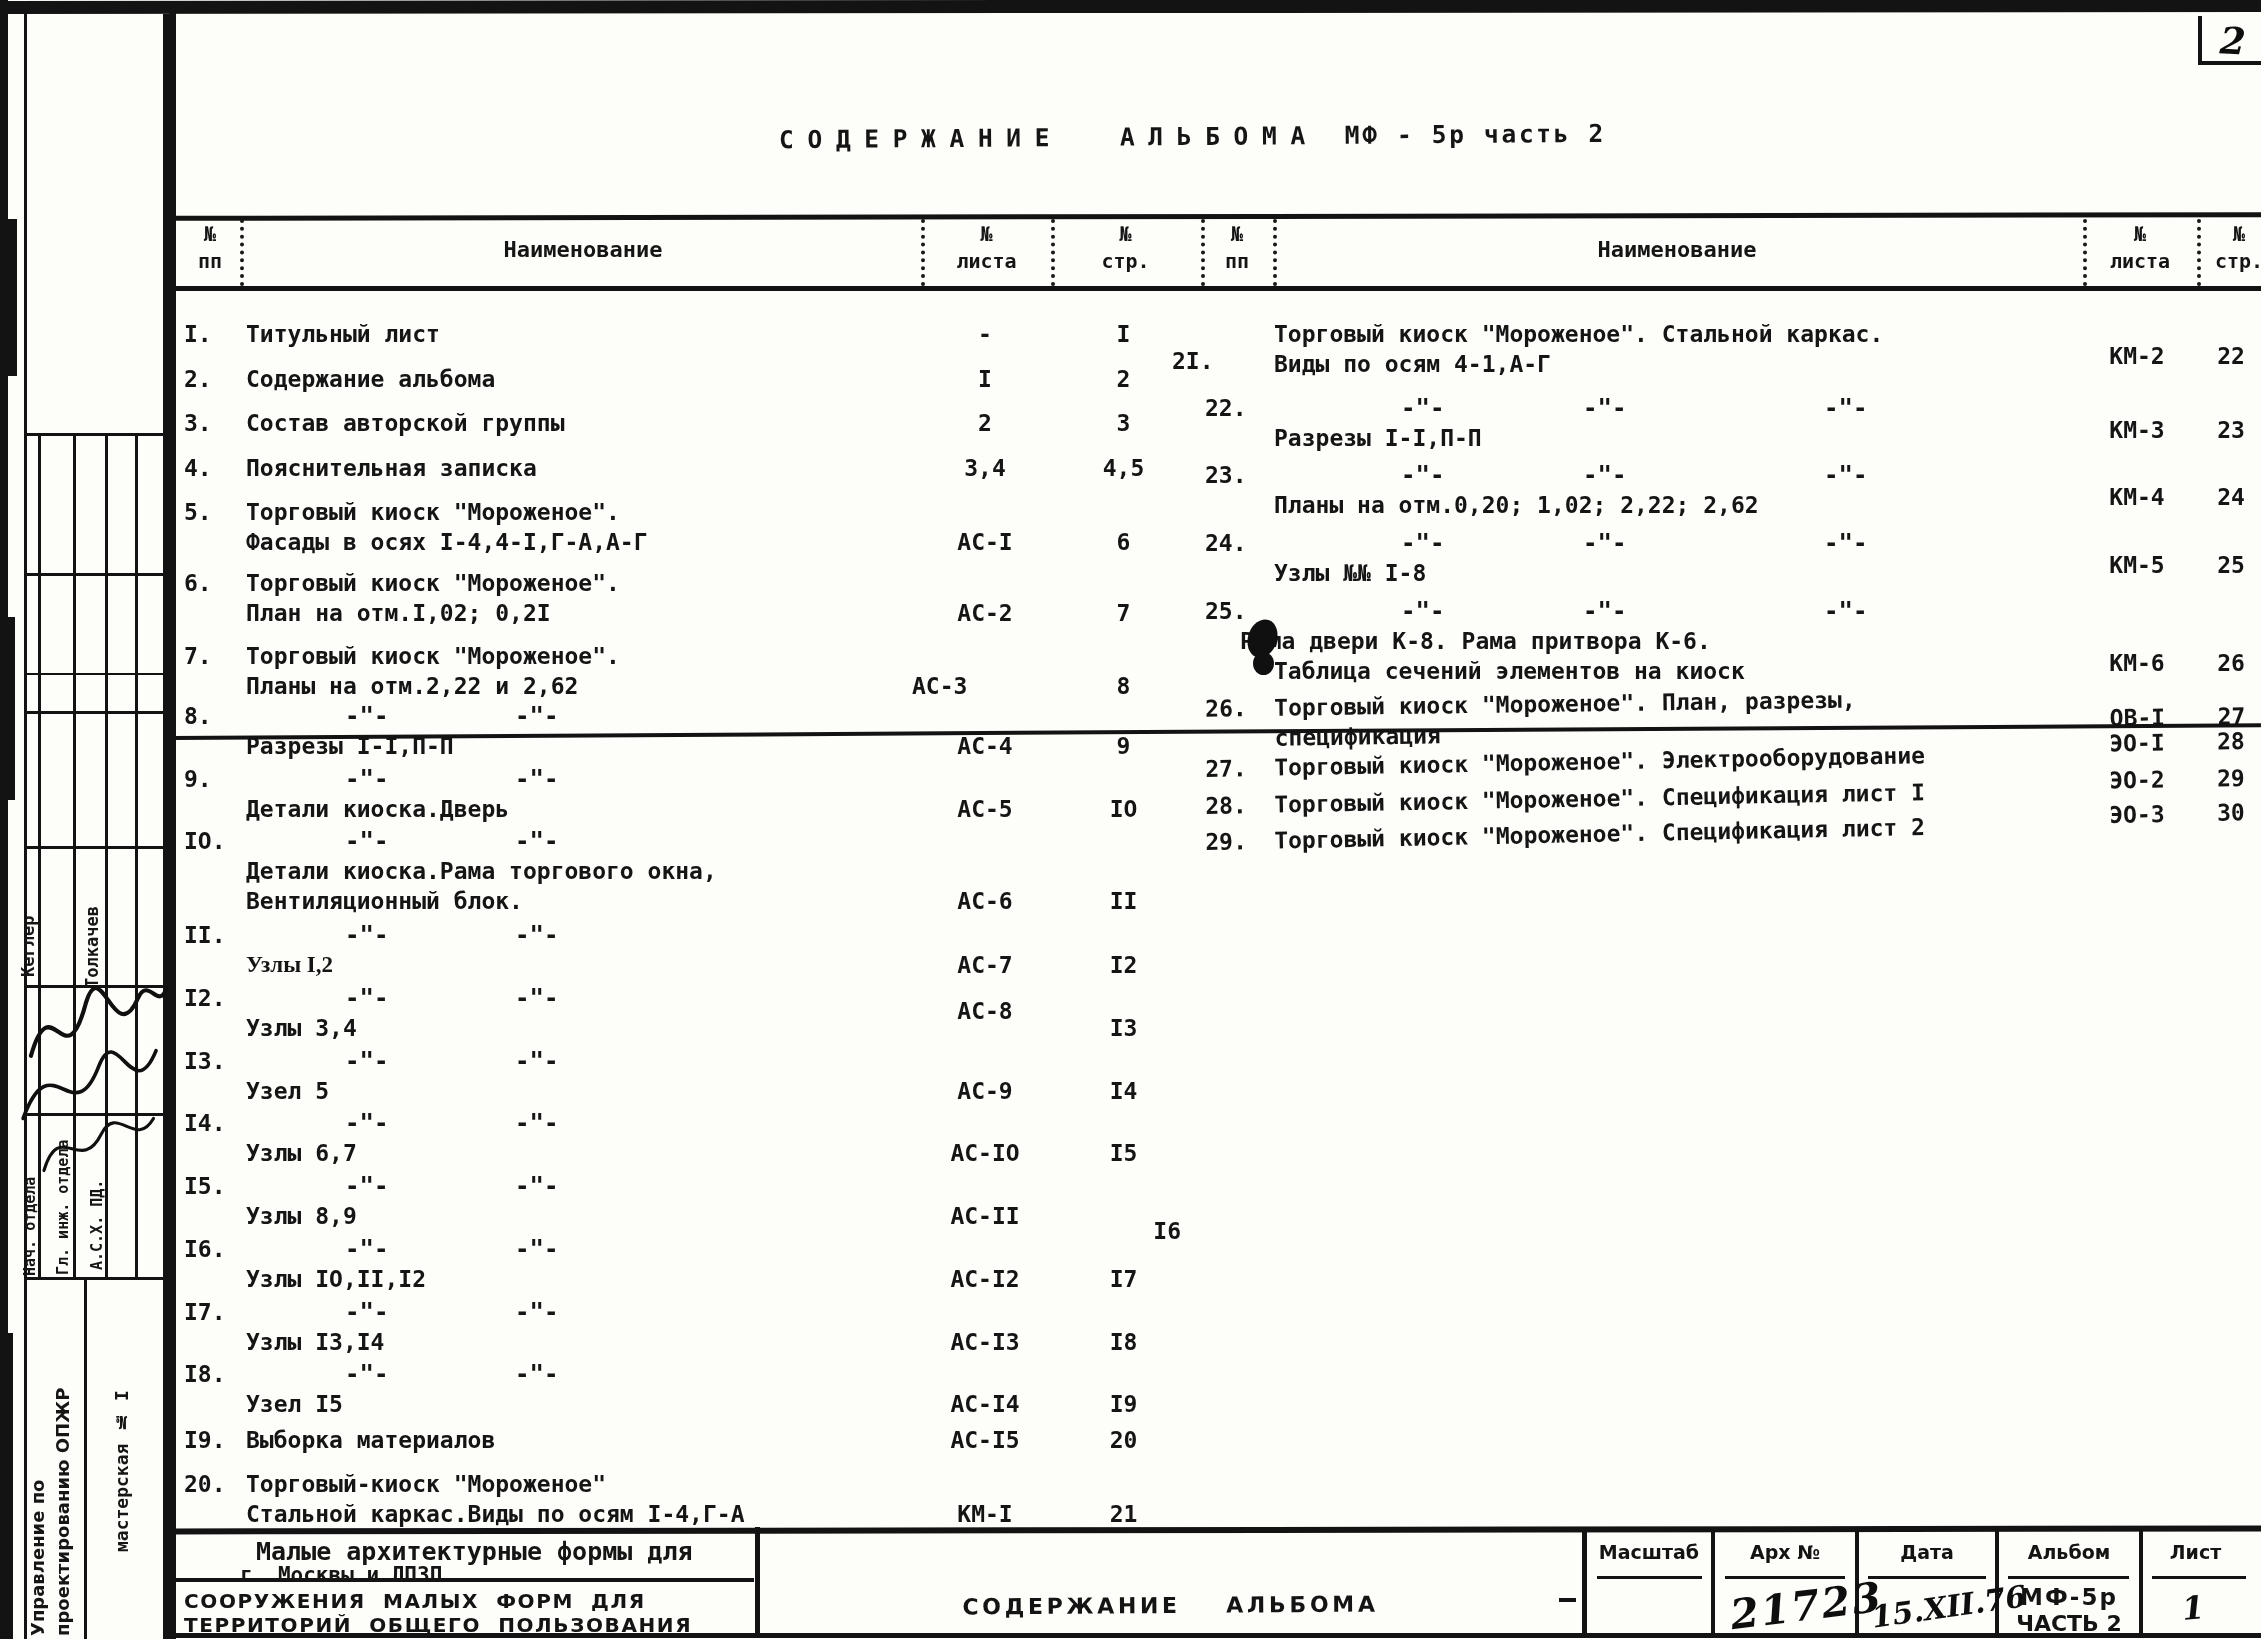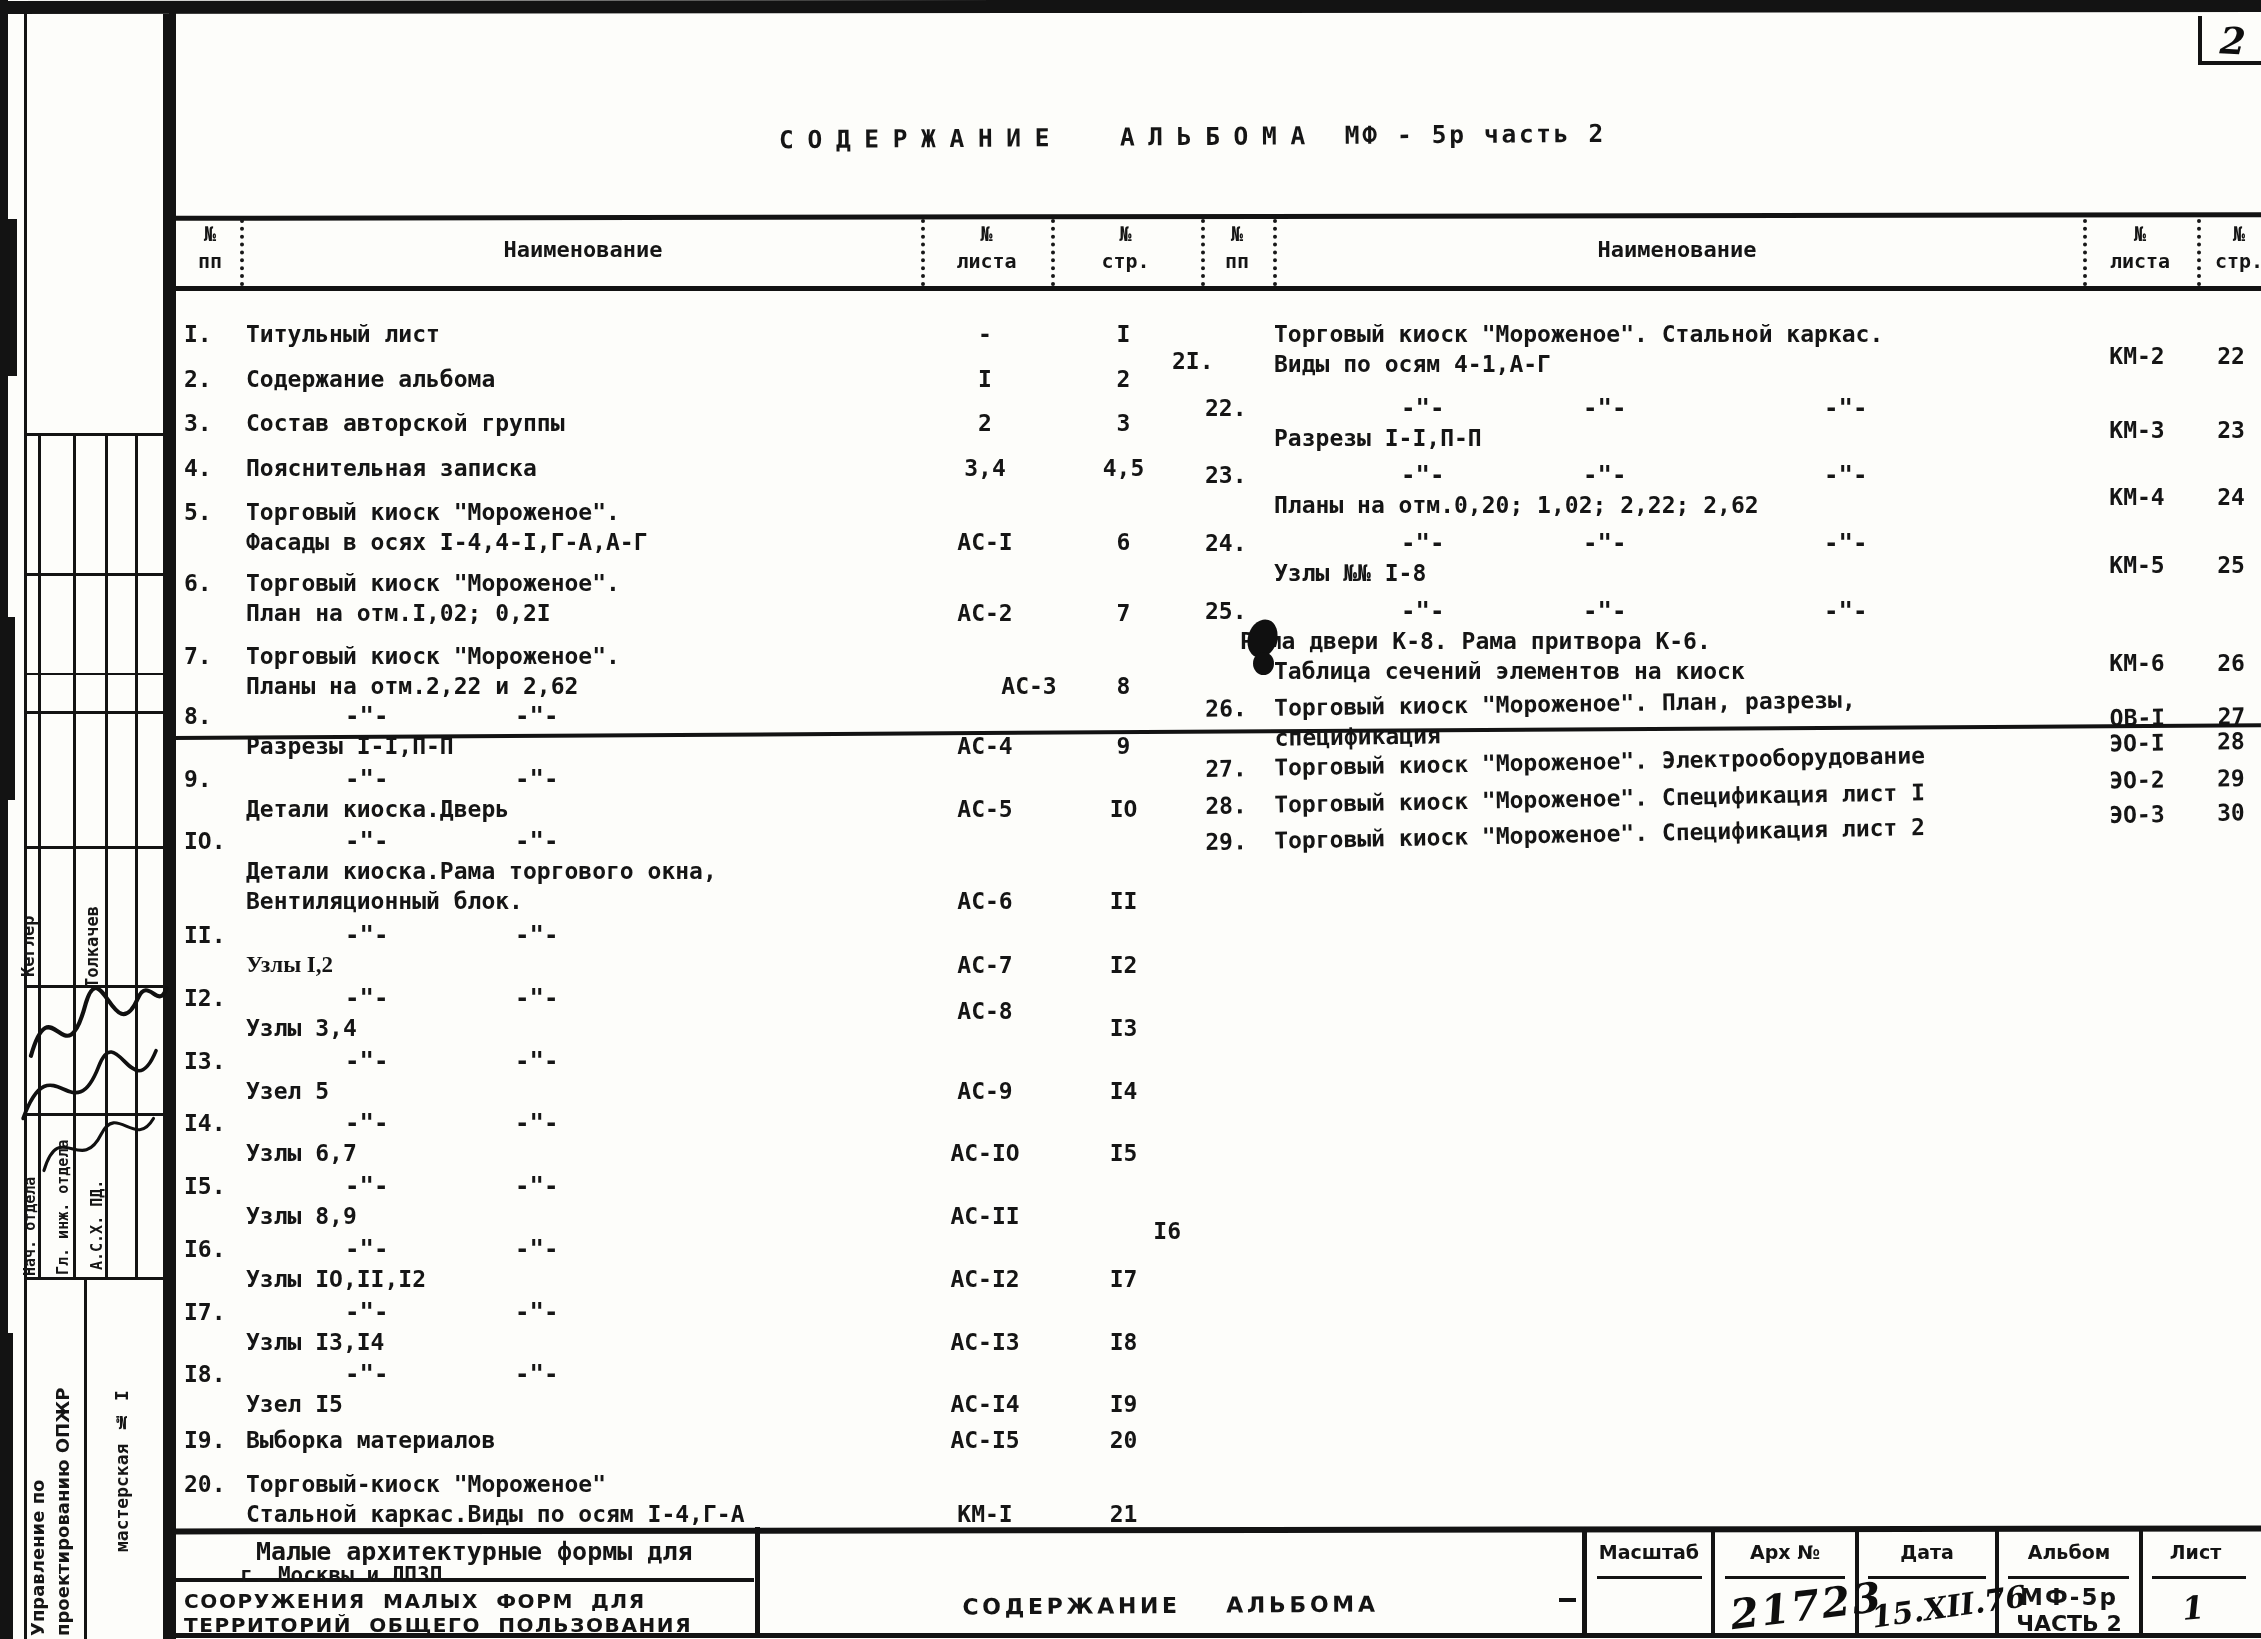--- a/index.html
+++ b/index.html
@@ -142,21 +142,21 @@
         <span class="abs tw" style="left: 184px; top: 0px;">6.</span>
         <span class="abs tw" style="left: 246px; top: 0px;">Торговый киоск "Мороженое".</span>
         <span class="abs tw" style="left: 246px; top: 30px;">План на отм.I,02; 0,2I</span>
         <span class="abs tw" style="left: 912px; top: 30px; width: 146px; text-align: center;">АС-2</span>
         <span class="abs tw" style="left: 1066px; top: 30px; width: 115px; text-align: center;">7</span>
       </div>
       <div class="abs" style="left: 0px; top: 643px; width: 2261px;">
         <span class="abs tw" style="left: 184px; top: 0px;">7.</span>
         <span class="abs tw" style="left: 246px; top: 0px;">Торговый киоск "Мороженое".</span>
         <span class="abs tw" style="left: 246px; top: 30px;">Планы на отм.2,22 и 2,62</span>
-        <span class="abs tw" style="left: 956px; top: 30px; width: 146px; text-align: center;">АС-3</span>
+        <span class="abs tw" style="left: 912px; top: 30px; width: 146px; text-align: left;">АС-3</span>
         <span class="abs tw" style="left: 1066px; top: 30px; width: 115px; text-align: center;">8</span>
       </div>
       <div class="abs" style="left: 0px; top: 703px; width: 2261px;">
         <span class="abs tw" style="left: 184px; top: 0px;">8.</span>
         <span class="abs tw" style="left: 345px; top: 0px; font-size: 24px;">-"-</span>
         <span class="abs tw" style="left: 515px; top: 0px; font-size: 24px;">-"-</span>
         <span class="abs tw" style="left: 246px; top: 30px;">Разрезы I-I,П-П</span>
         <span class="abs tw" style="left: 912px; top: 30px; width: 146px; text-align: center;">АС-4</span>
         <span class="abs tw" style="left: 1066px; top: 30px; width: 115px; text-align: center;">9</span>
       </div>

